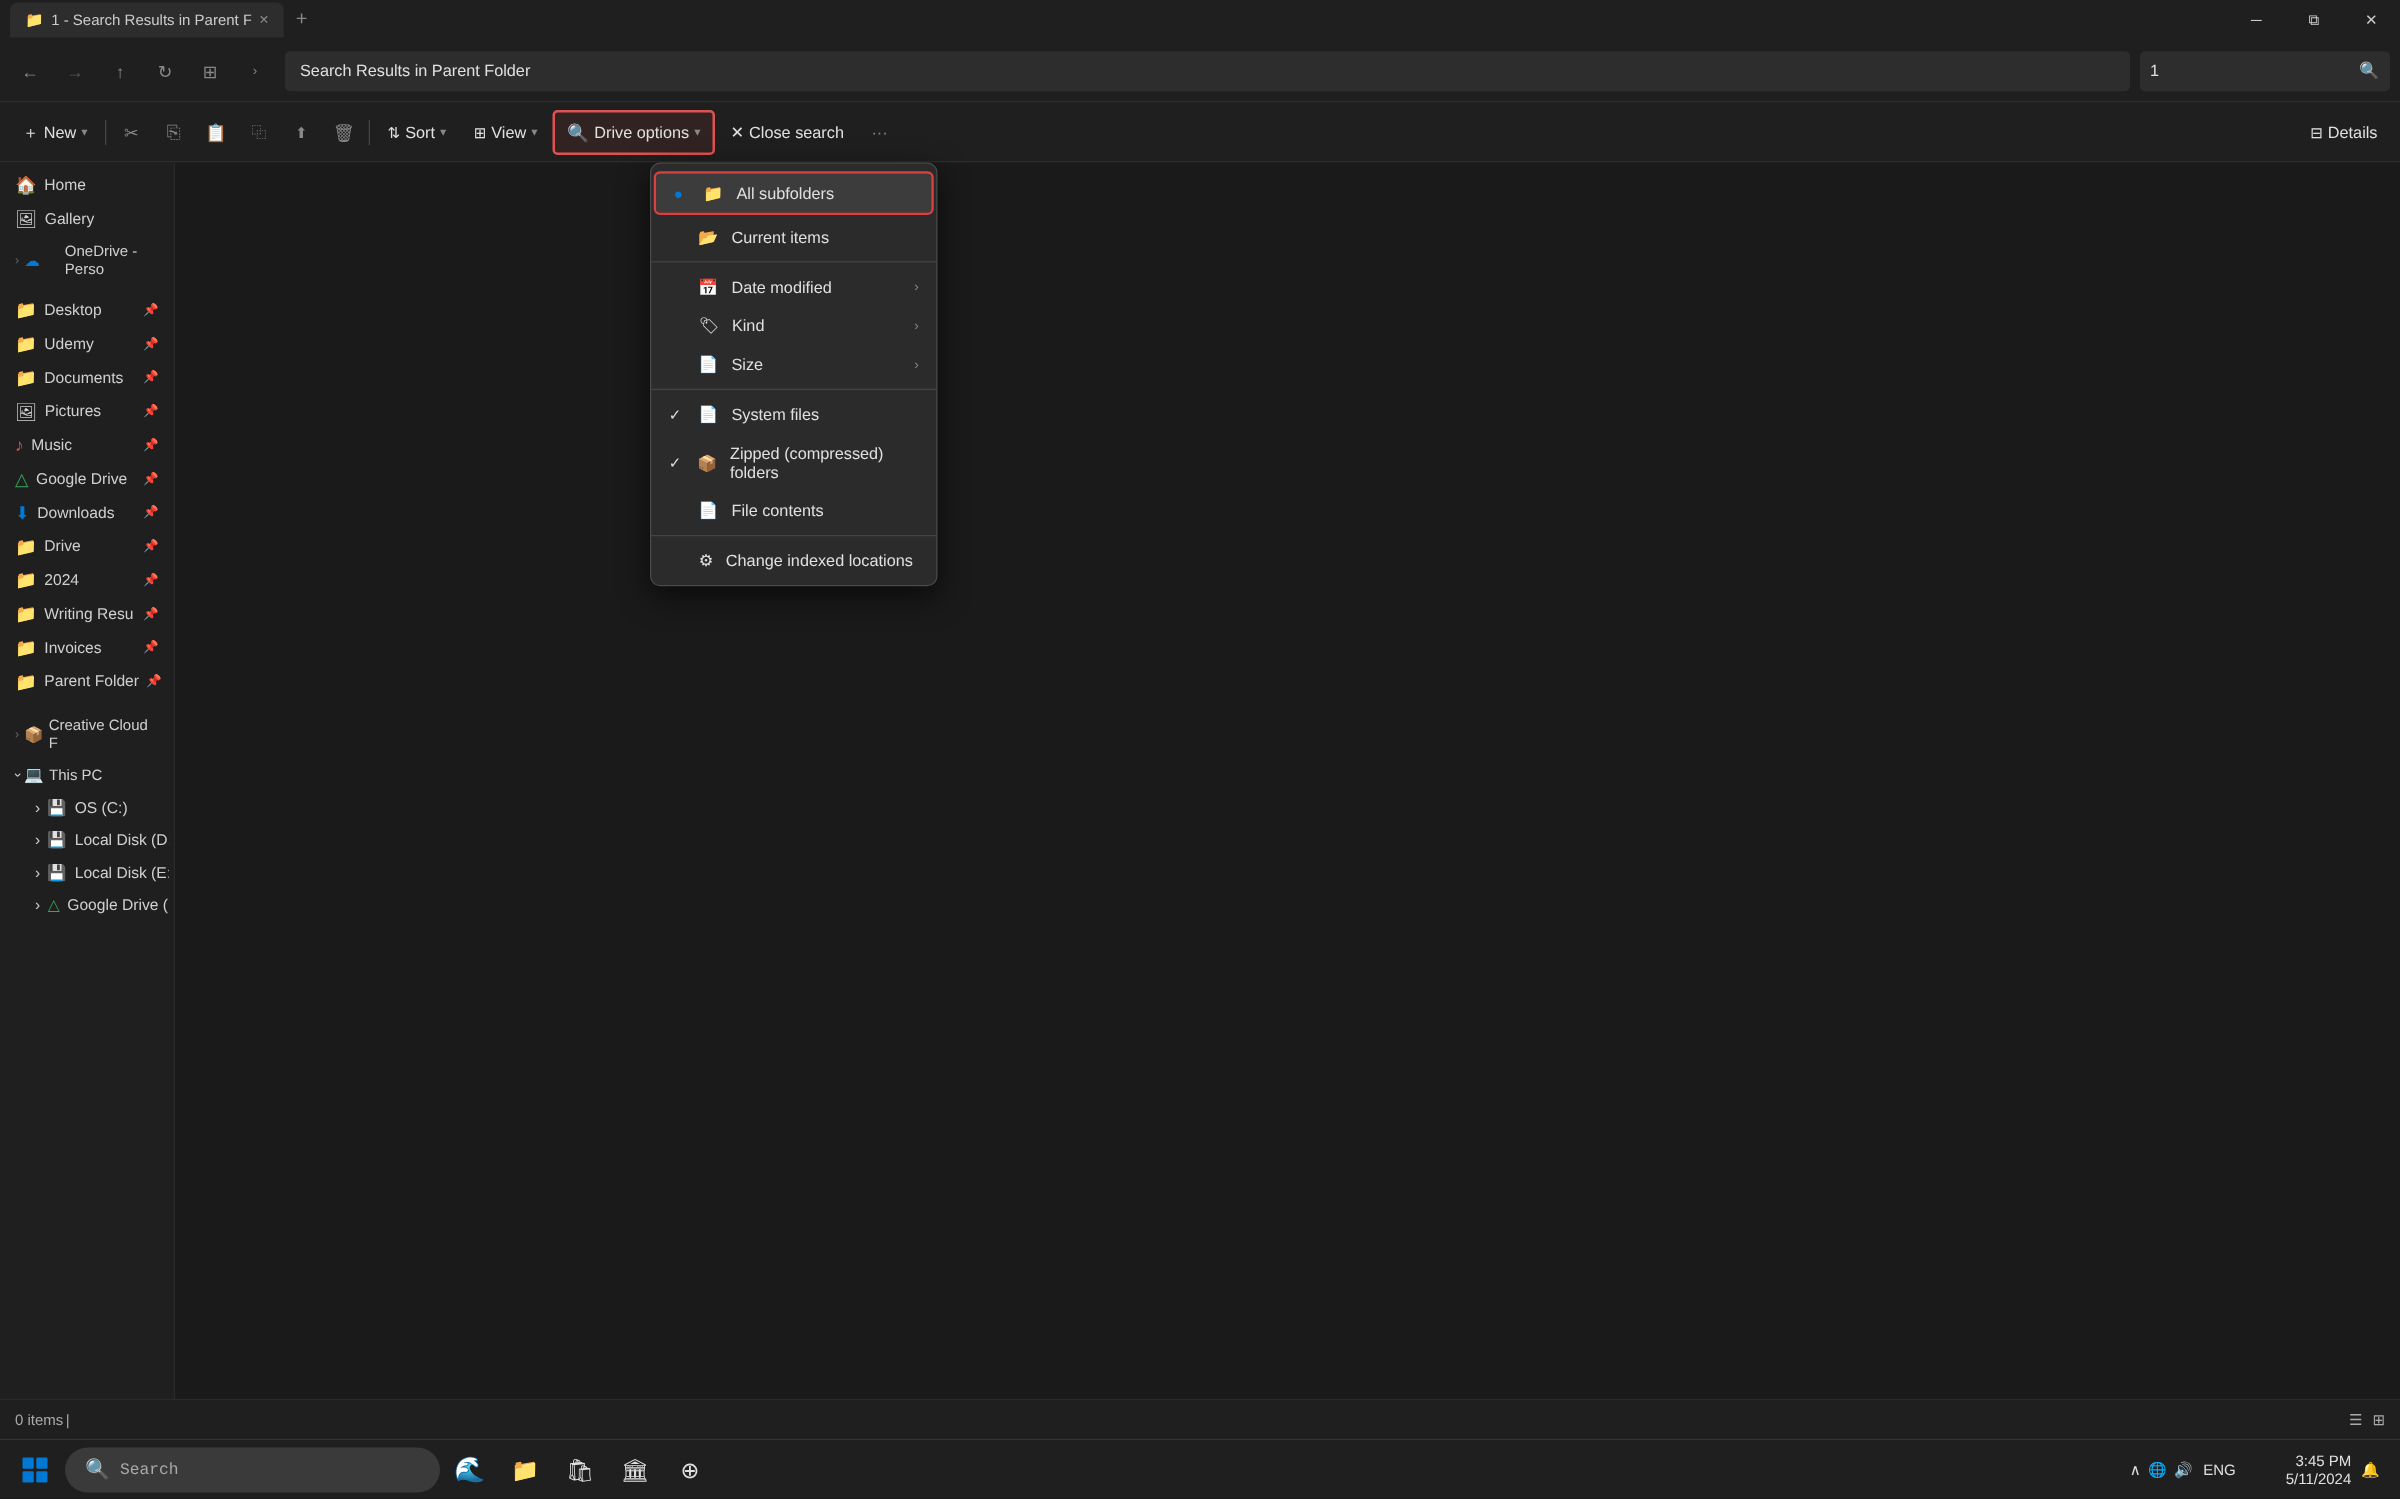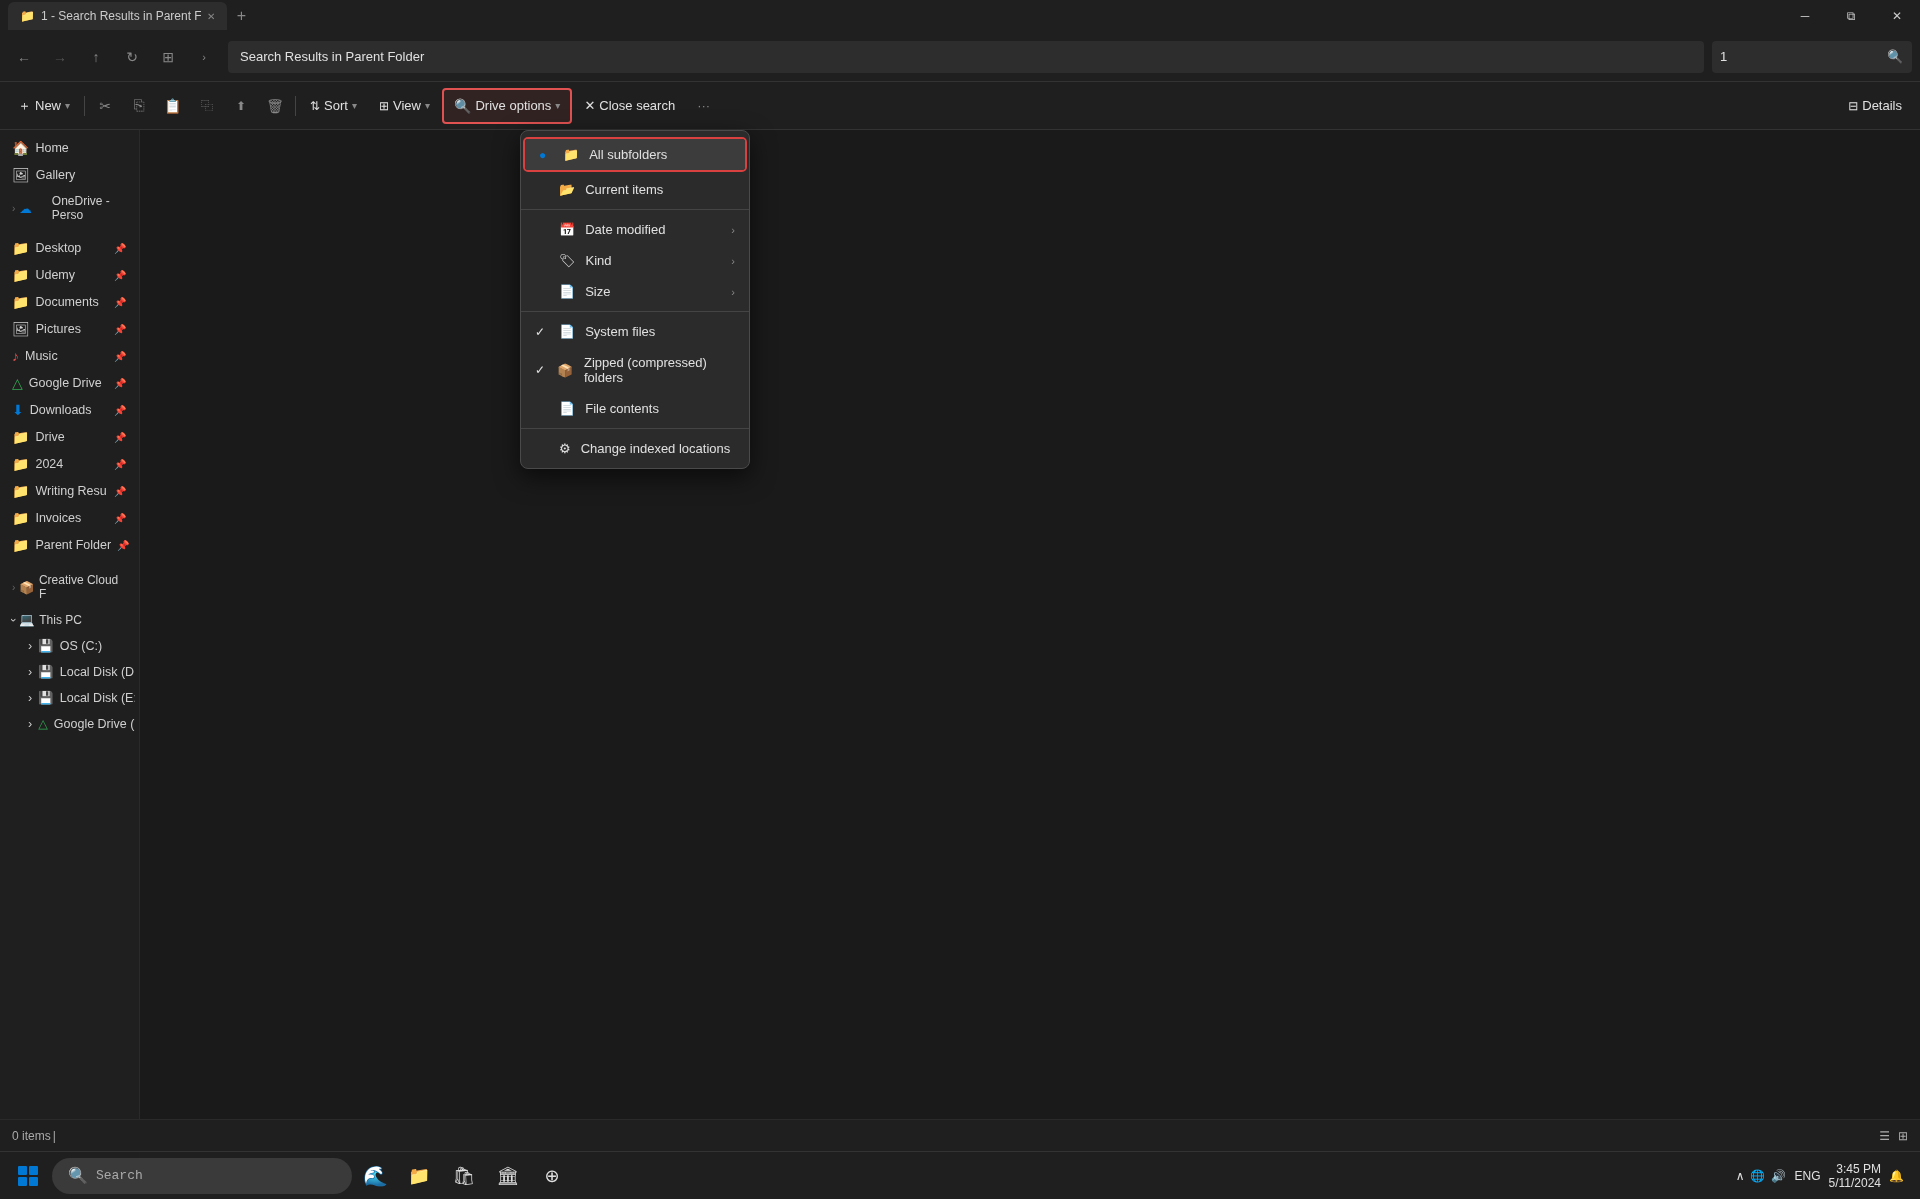--- a/index.html
+++ b/index.html
@@ -633,19 +633,19 @@
   <div class="taskbar-app">
     <span style="font-size:18px;">⊕</span>
   </div>
   <div class="system-tray">
     <div class="tray-icons">
       <span style="cursor:pointer;">∧</span>
       <span style="cursor:pointer;">🌐</span>
       <span style="cursor:pointer;">🔊</span>
     </div>
     <span style="cursor:pointer;">ENG</span>
-    <div class="clock" style="cursor:pointer;">
+    <div class="clock" style="cursor:pointer;margin-left:32px;">
       <div>3:45 PM</div>
       <div>5/11/2024</div>
     </div>
     <span style="cursor:pointer;">🔔</span>
   </div>
 </div>
 
 </body></html>

